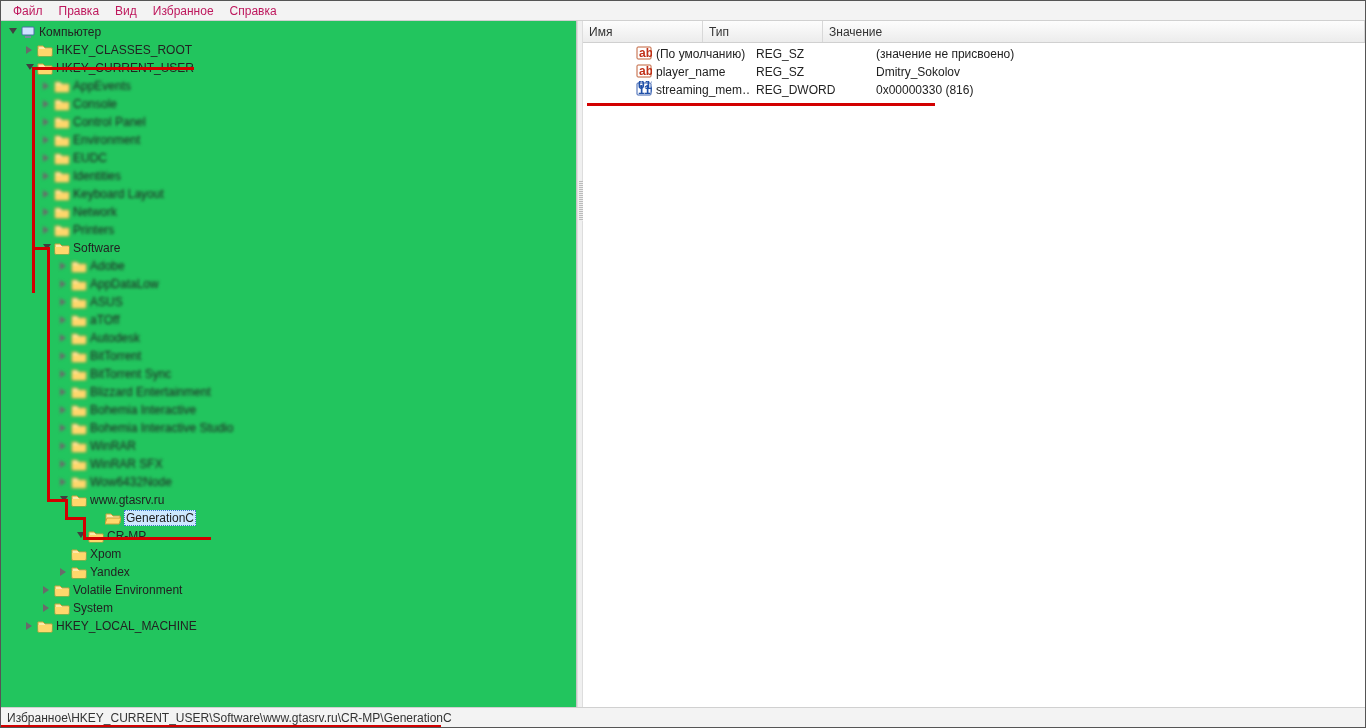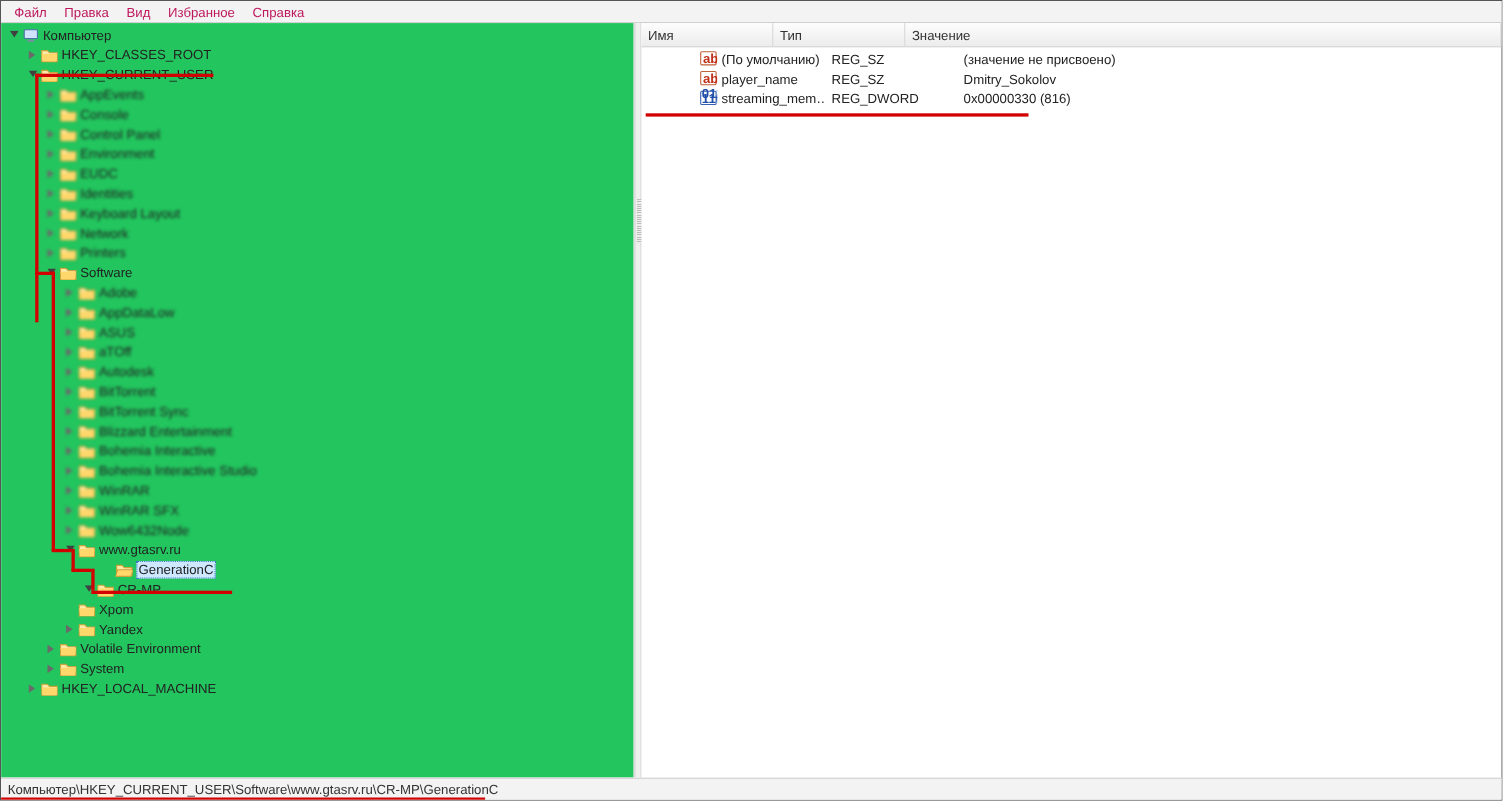--- a/index.html
+++ b/index.html
@@ -608,17 +608,17 @@
             <div class="cell col-val">0x00000330 (816)</div>
           </div>
         </div>
 
       <div class="hl-underline" style="top:82px; left:4px; width:348px;"></div>
     </div>
 
   </div>
 
   <div class="statusbar" style="position:relative">
-    <span>Компьютер\HKEY_CURRENT_USER\Software\www.gtasrv.ru\CR-MP\GenerationC</span>
+    <span>Избранное\HKEY_CURRENT_USER\Software\www.gtasrv.ru\CR-MP\GenerationC</span>
     <div class="hl-underline" style="top:17px; left:0; width:440px; height:2px;"></div>
   </div>
 
 </div>
 
 </body></html>

